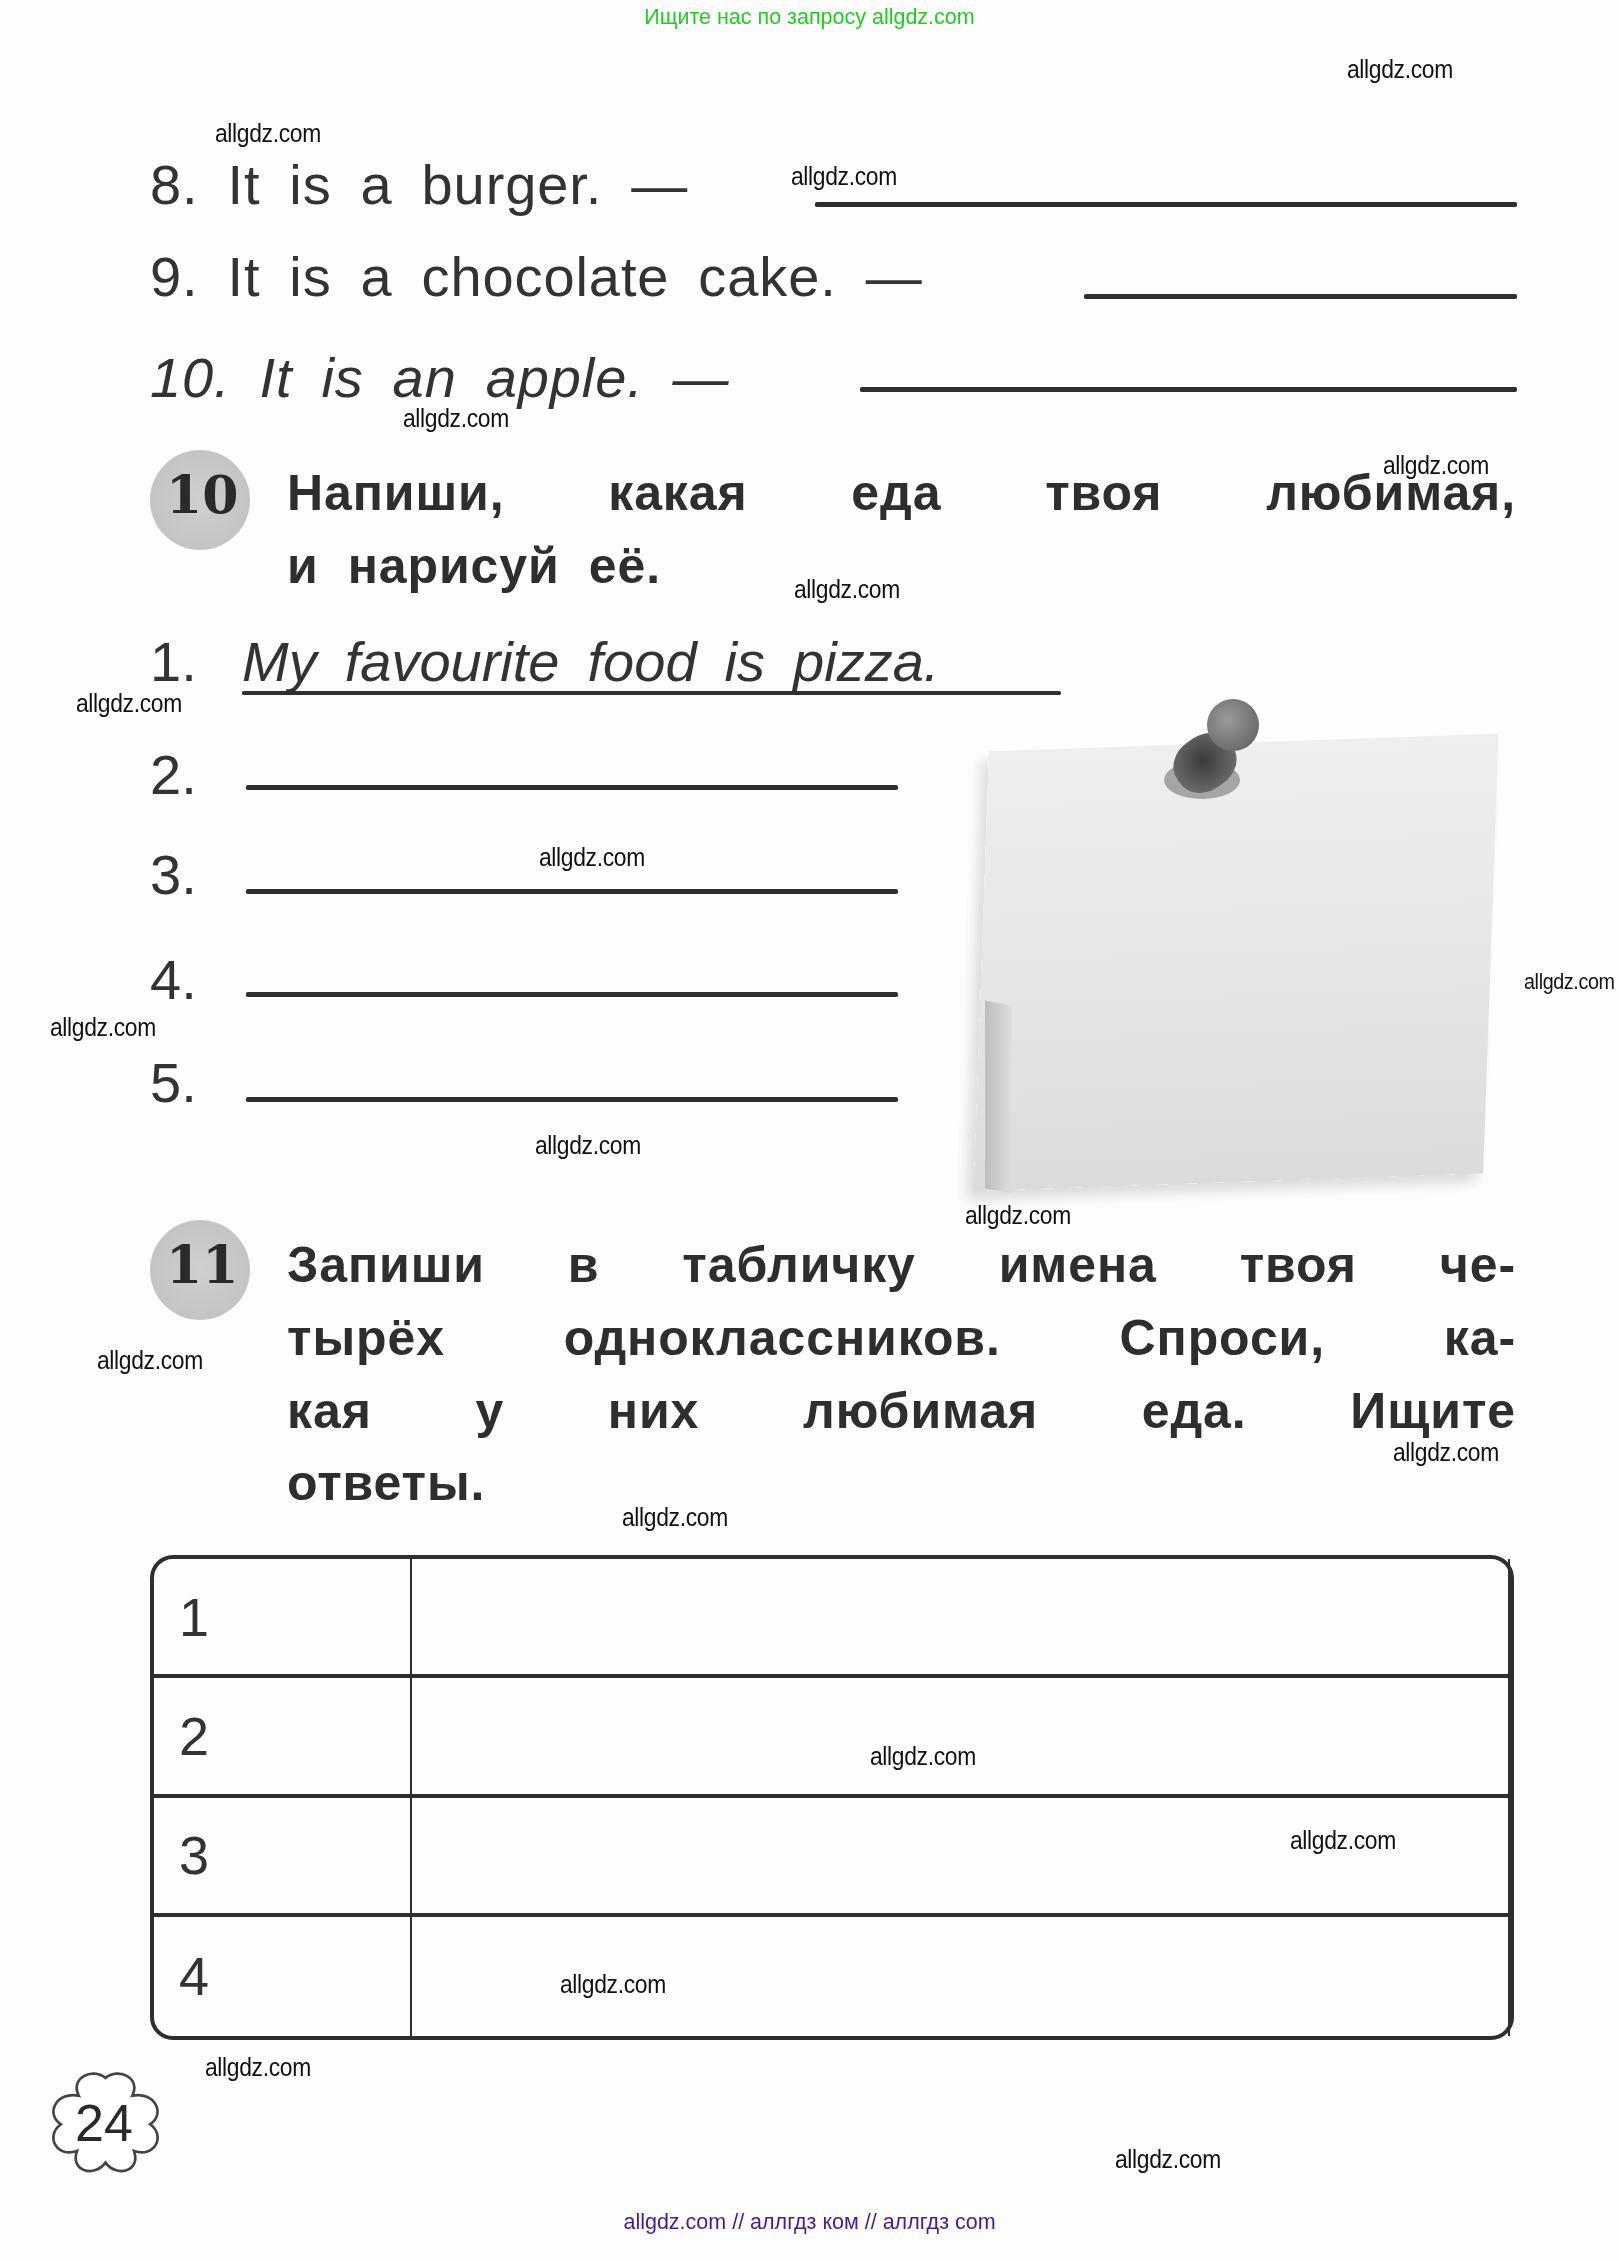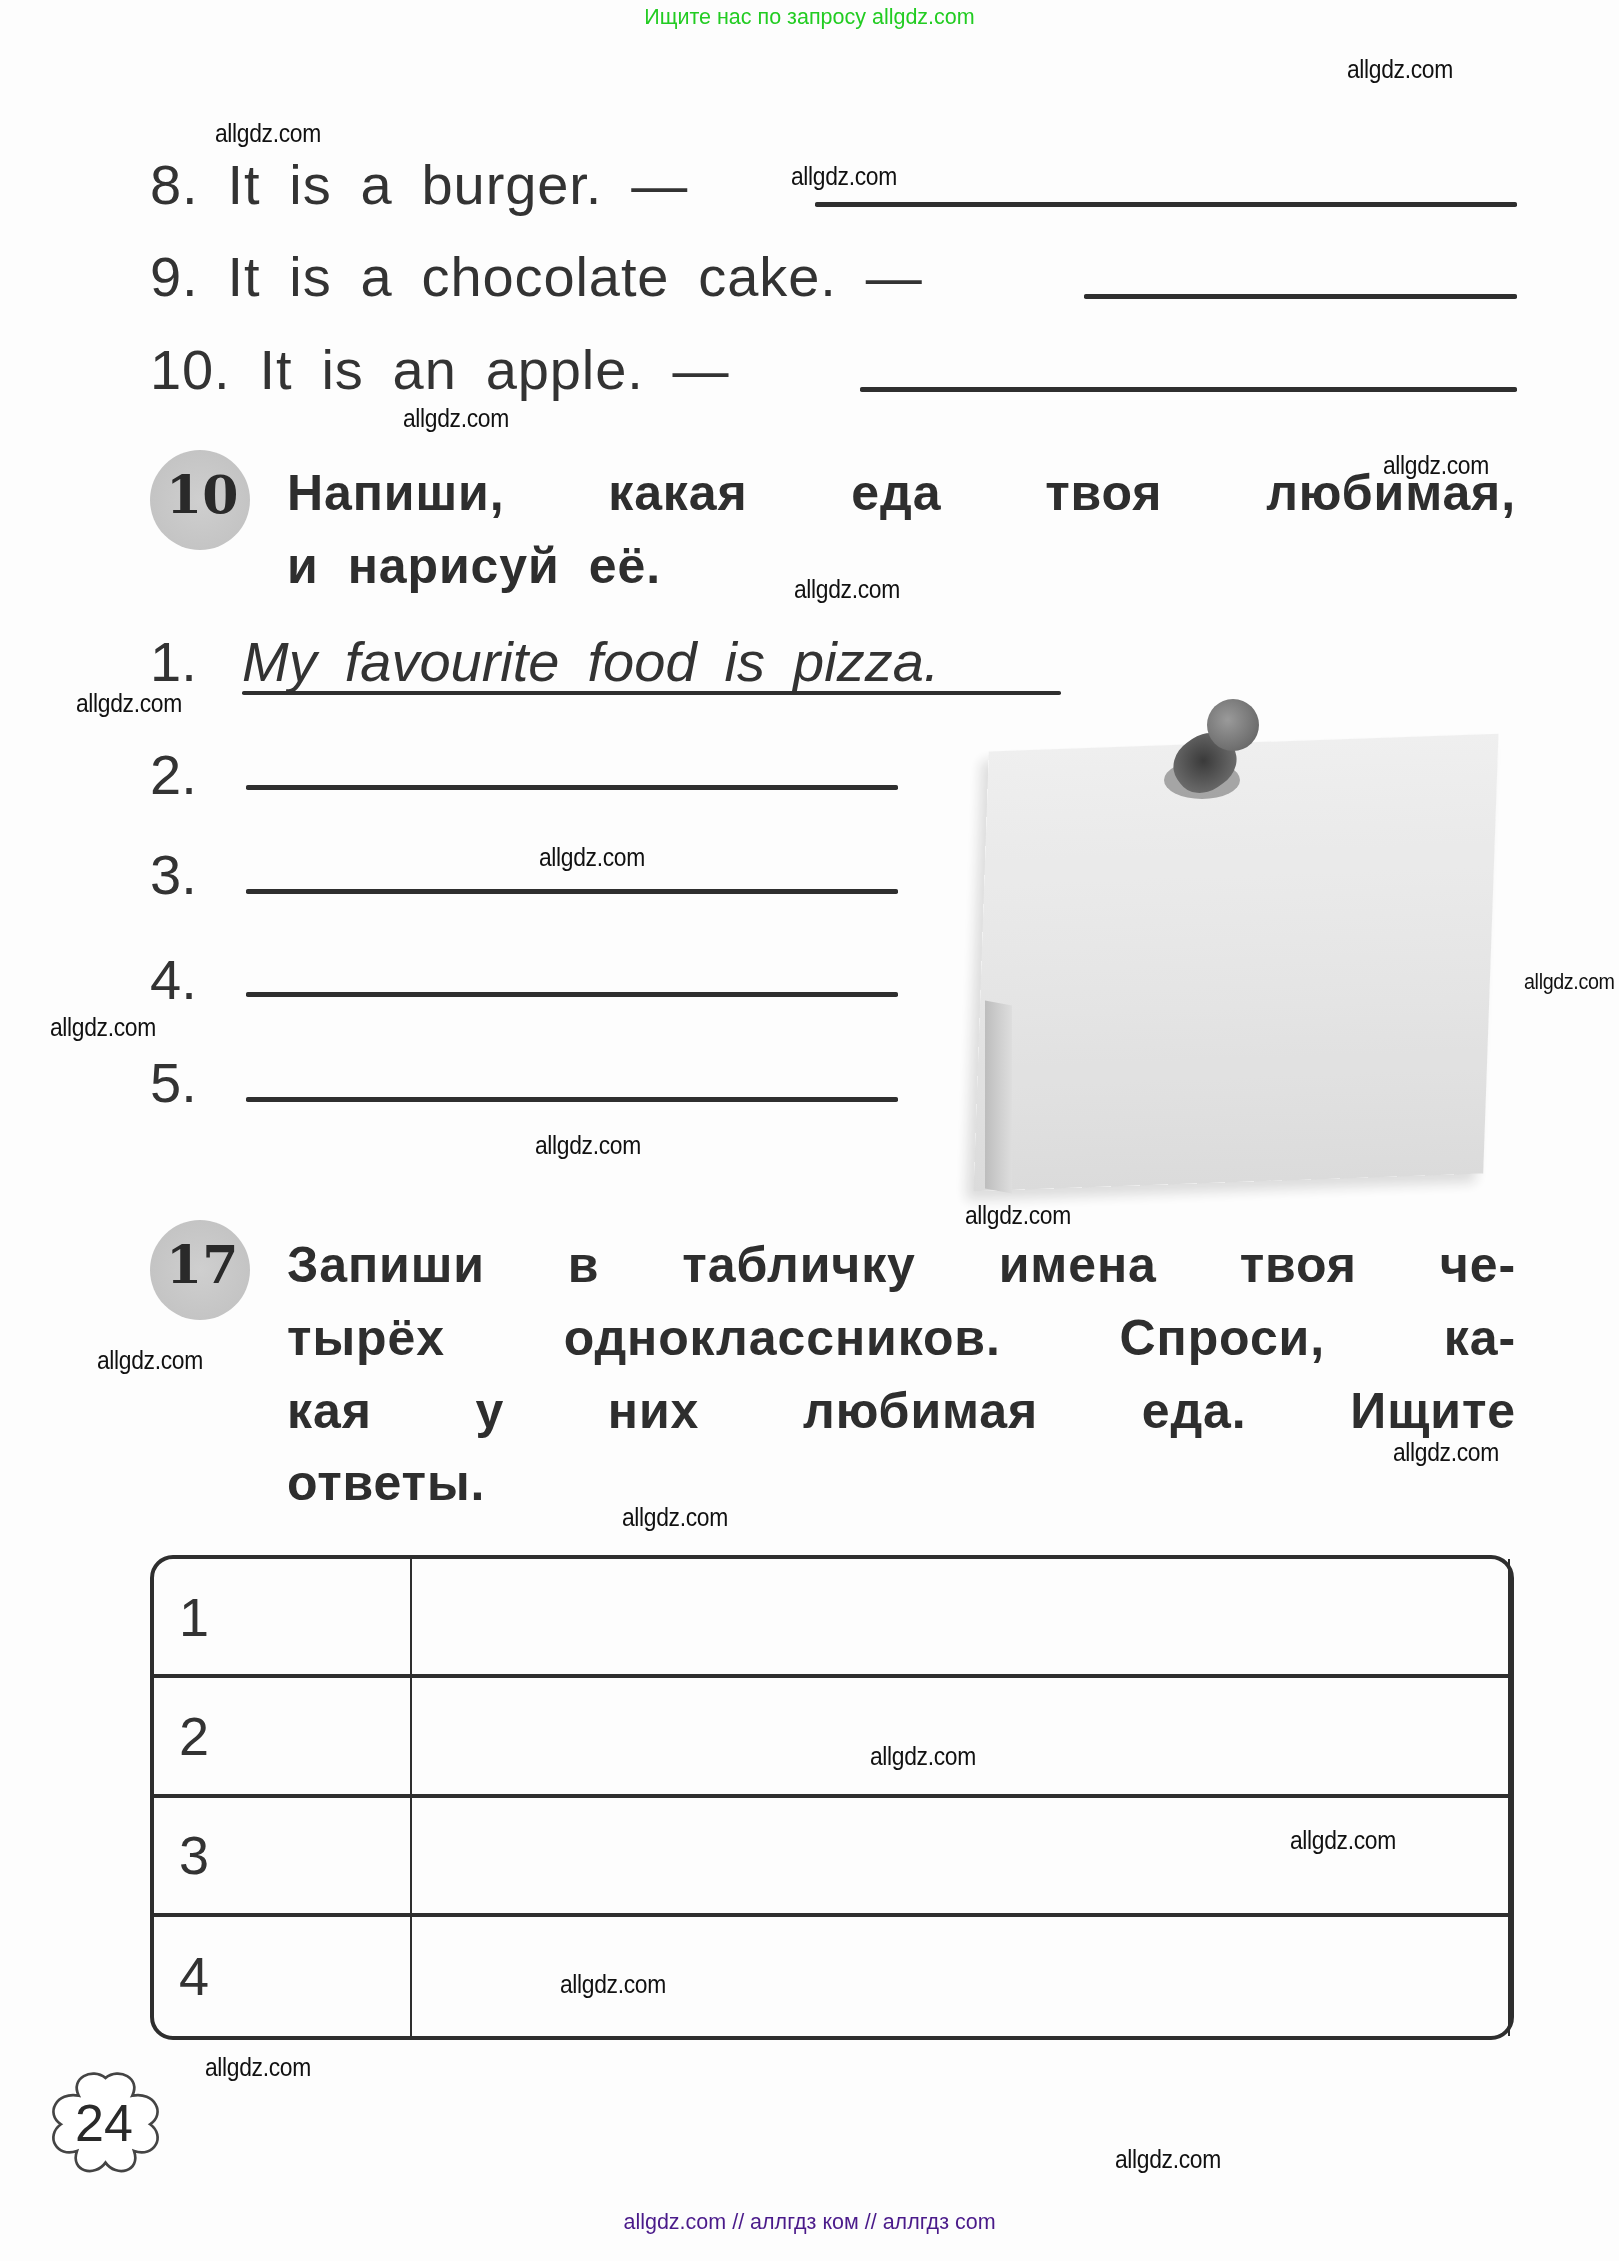--- a/index.html
+++ b/index.html
@@ -125,21 +125,21 @@
     <span>It is a burger. —</span>
   </div>
   <div class="blank" style="left:815px;top:202px;width:702px;"></div>
 
   <div class="ex-line" style="top:244px;">
     <span>9.</span>
     <span>It is a chocolate cake. —</span>
   </div>
   <div class="blank" style="left:1084px;top:294px;width:433px;"></div>
 
-  <div class="ex-line" style="top:337px;">
+  <div class="ex-line" style="top:345px;font-style:italic;">
     <span>10.</span>
     <span>It is an apple. —</span>
   </div>
   <div class="blank" style="left:860px;top:387px;width:657px;"></div>
 </div>
 
 <div class="note"></div>
 <div class="note-fold"></div>
 <div class="pin-base"></div>
 <div class="pin-body"></div>
@@ -163,21 +163,21 @@
 
   <div class="num" style="top:947px;">4.</div>
   <div class="blank" style="left:246px;top:992px;width:652px;"></div>
 
   <div class="num" style="top:1050px;">5.</div>
   <div class="blank" style="left:246px;top:1097px;width:652px;"></div>
 </div>
 
 <div>
   <div class="task-badge" style="left:150px;top:1220px;"></div>
-  <div class="task-num" style="left:166px;top:1234px;">17</div>
+  <div class="task-num" style="left:166px;top:1234px;">11</div>
   <div class="task-text justify" style="left:287px;top:1236px;width:1229px;">Запиши в табличку имена твоя че-</div>
   <div class="task-text justify" style="left:287px;top:1309px;width:1229px;">тырёх одноклассников. Спроси, ка-</div>
   <div class="task-text justify" style="left:287px;top:1382px;width:1229px;">кая у них любимая еда. Ищите</div>
   <div class="task-text" style="left:287px;top:1454px;">ответы.</div>
 
   <table class="tbl">
     <tbody>
     <tr style="height:82px;">
       <td class="cell-name rownum">1</td>
       <td></td>

